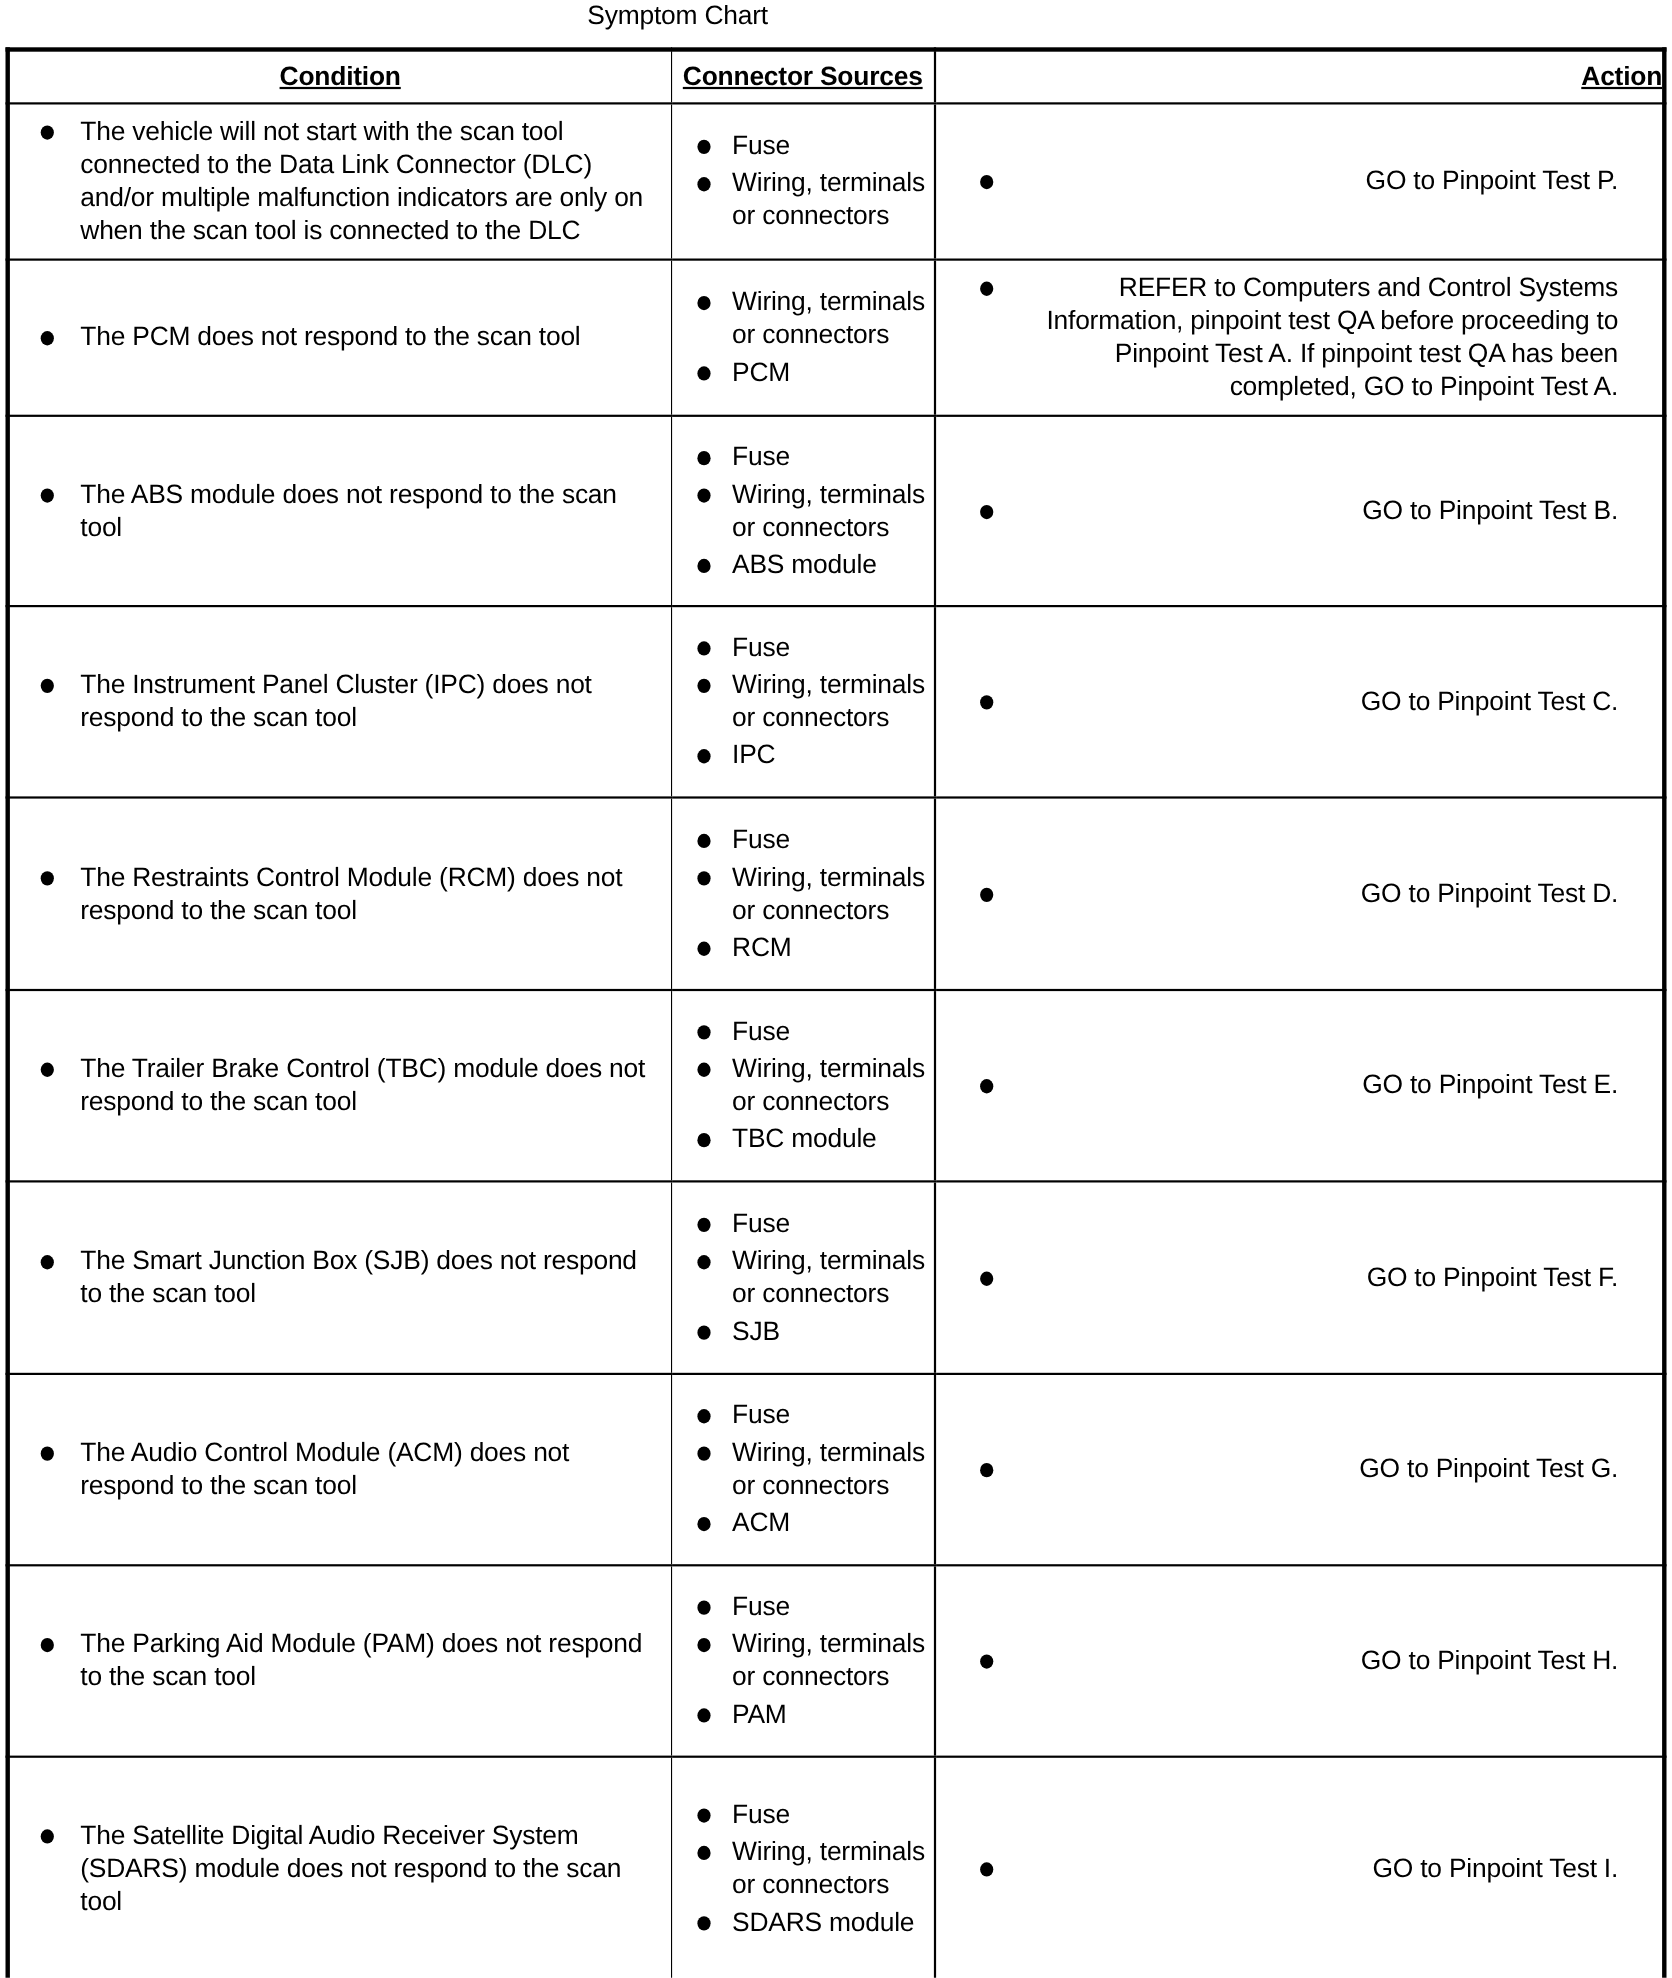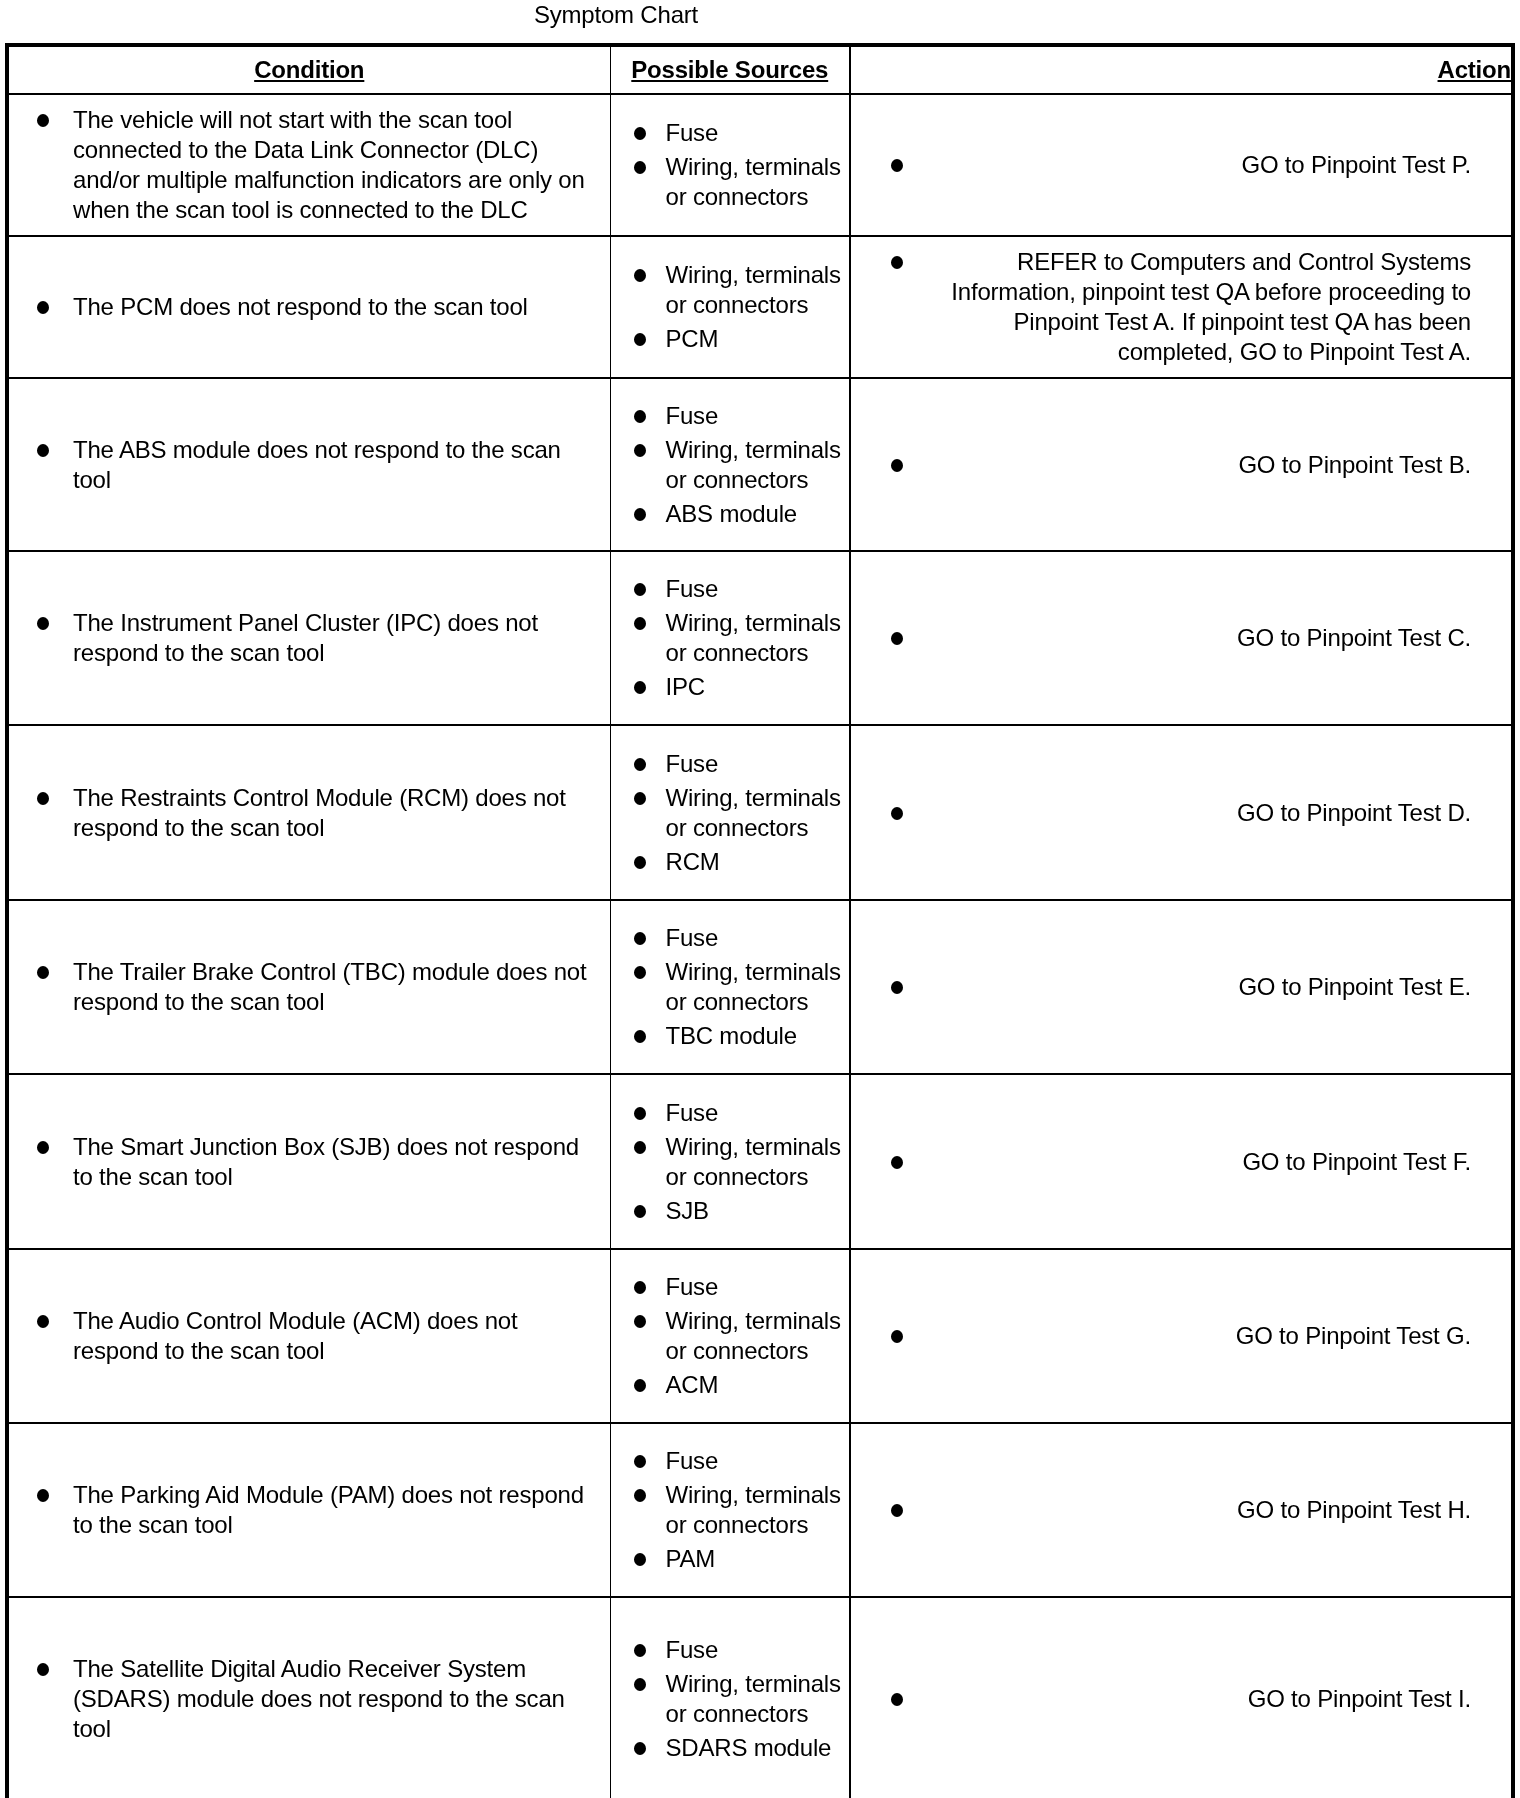--- a/index.html
+++ b/index.html
@@ -55,21 +55,21 @@
 
 <table class="chart">
   <colgroup>
       <col class="c1">
       <col class="c2">
       <col class="c3">
     </colgroup>
   <thead>
     <tr>
       <th class="c-cond">Condition</th>
-      <th class="c-src">Possible Sources</th>
+      <th class="c-src">Connector Sources</th>
       <th class="c-action">Action</th>
     </tr>
   </thead>
   <tbody id="rows">
       <tr style="height: 142px;">
         <td class="c-cond">
           <ul class="blist">
             <li><span class="dot"></span><span>The vehicle will not start with the scan tool connected to the Data Link Connector (DLC) and/or multiple malfunction indicators are only on when the scan tool is connected to the DLC</span></li>
           </ul>
         </td>

